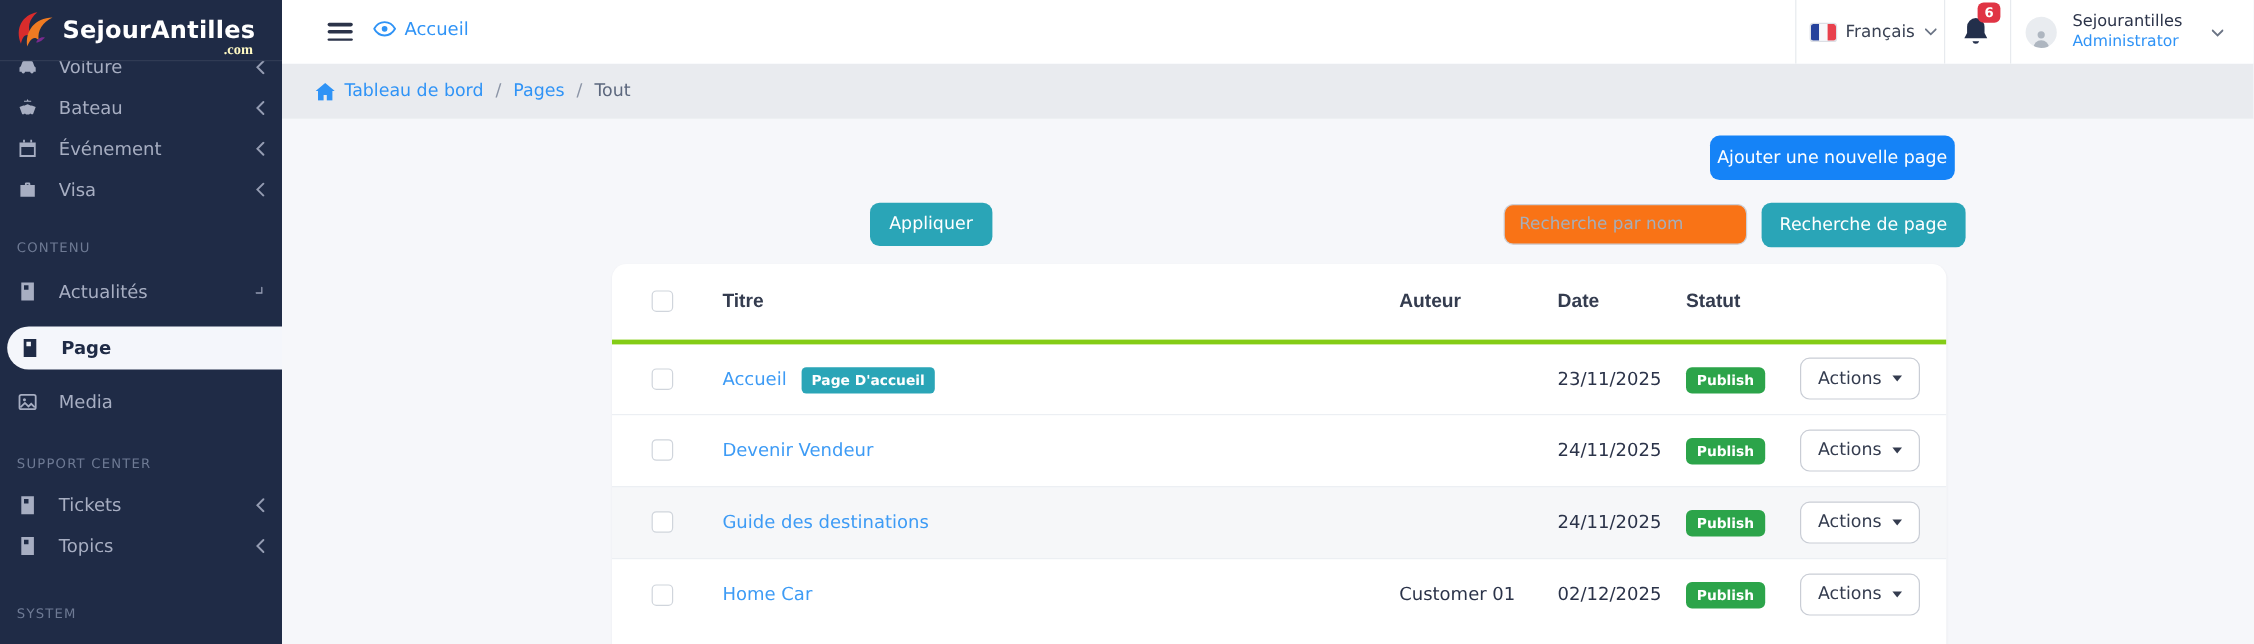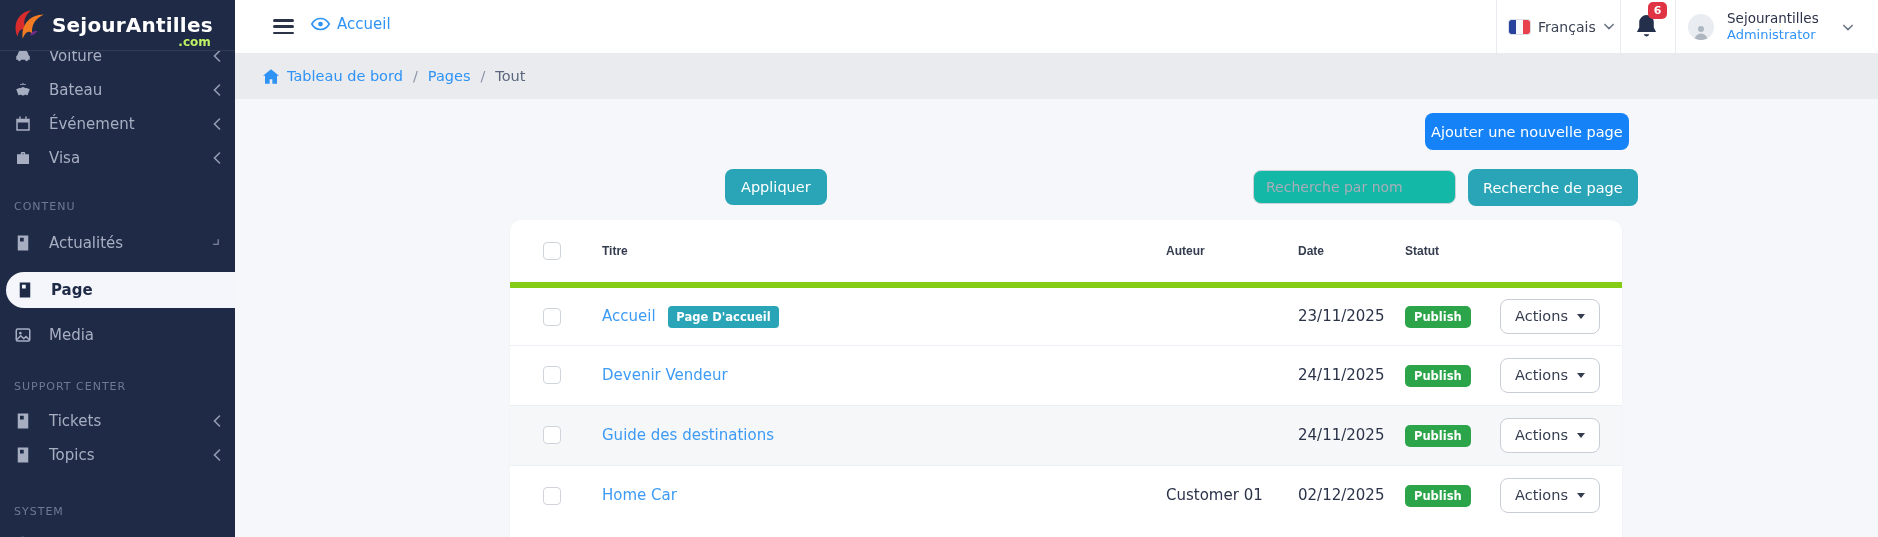--- a/index.html
+++ b/index.html
@@ -7,21 +7,21 @@
   body { font-family:"DejaVu Sans","Liberation Sans",sans-serif; background:#f6f7fa; }
   .app { position:relative; width:1878px; height:537px; }
 
   
   .sidebar { position:absolute; left:0; top:0; width:235px; height:537px; background:#1f2b46; z-index:5; overflow:hidden; }
   .logo-block { position:absolute; top:0; left:0; width:235px; height:51px; background:#1f2b46; z-index:3;
                 border-bottom:1px solid rgba(255,255,255,.08); display:flex; align-items:center; padding-left:6px; }
   .bird { width:44px; height:42px; flex:none; }
   .brand-wrap { position:relative; margin-left:2px; }
   .brand-text { color:#fff; font-size:20px; font-weight:bold; letter-spacing:.2px; }
-  .brand-tld { position:absolute; right:2px; bottom:-12px; color:#bef264; font-size:12px; font-weight:bold; }
+  .brand-tld { position:absolute; right:2px; bottom:-12px; color:#fef9c3; font-size:12px; font-weight:bold;font-family:Liberation Serif, serif; }
   .menu { position:absolute; top:39px; left:0; right:0; z-index:1; }
   .mi { height:34px; display:flex; align-items:center; padding:0 14px; color:#a7aec2; cursor:default; }
   .mi .ic { width:18px; height:18px; flex:none; }
   .mi .lbl { margin-left:17px; font-size:15px; flex:1; white-space:nowrap; }
   .mi .chev { width:8px; height:12px; color:#949cb2; flex:none; }
   .mi .chev.diag { transform:rotate(-45deg); }
   .mi.active { background:#f4f6fb; color:#1f2b46; border-radius:22px 0 0 22px; margin-left:6px; height:36px; padding-left:10px; }
   .mi.active .lbl { color:#1f2b46; font-weight:bold; }
   .section-label { height:22px; padding-left:14px; font-size:11px; letter-spacing:1px; color:#6e7a94;
                    display:flex; align-items:center; text-transform:uppercase; white-space:nowrap; }
@@ -64,30 +64,30 @@
   .content { position:relative; height:438px; background:#f6f7fa; overflow:hidden; }
   .page-title { position:absolute; left:275px; top:12px; font-size:29px; font-weight:600; color:#1f2b46; letter-spacing:.2px; }
   .btn { border:none; border-radius:8px; font-family:inherit; cursor:pointer; font-size:14.5px; }
   .btn-add { position:absolute; left:1190px; top:14px; height:37px; padding:0 6px; background:#1583f7; color:#fff; }
   .select-box { position:absolute; left:275px; top:70px; width:200px; height:35px; background:#fff; border:1px solid #c9ccd4;
                 border-radius:8px; display:flex; align-items:center; justify-content:space-between; padding:0 12px;
                 color:#5a6372; font-size:14.5px; cursor:pointer; }
   .select-box .chev-sm { color:#333a48; }
   .btn-apply { position:absolute; left:490px; top:70px; height:36px; padding:0 16px; background:#2aa5b7; color:#fff; }
   .search-input { position:absolute; left:1018px; top:71px; width:203px; height:34px; border:1px solid #ccd0d8; border-radius:8px;
-                  padding:0 12px; font-size:14px; color:#333; font-family:inherit; background:#14b8a6; }
+                  padding:0 12px; font-size:14px; color:#333; font-family:inherit; background:#f97316; }
   .search-input::placeholder { color:#a7aeb9; }
   .btn-search { position:absolute; left:1233px; top:70px; height:37px; padding:0 15px; background:#2aa5b7; color:#fff; }
 
   
   .card { position:absolute; left:275px; top:121px; width:1112px; height:335px; background:#fff; border-radius:12px;
           box-shadow:0 1px 2px rgba(30,40,60,.06); overflow:hidden; }
   table { width:100%; border-collapse:collapse; table-layout:fixed; }
-  thead th { height:65px; text-align:left; font-family:"Liberation Sans",sans-serif; font-weight:bold; font-size:12px;
-             color:#343c4f; border-bottom:6px solid #84cc16; }
+  thead th { height:65px; text-align:left; font-family:"Liberation Sans",sans-serif; font-weight:bold; font-size:16px;
+             color:#343c4f; border-bottom:4px solid #84cc16; }
   tbody td { height:60px; border-top:1px solid #eceff3; font-size:15px; color:#2b3349; }
   tbody tr:first-child td { border-top:none; }
   tr.hl td { background:#f6f7f9; }
   .c-cb { padding-left:33px; width:80px; }
   .c-title { padding-left:12px; }
   .c-author { padding-left:16px; }
   .c-date { padding-left:8px; }
   .c-status { padding-left:10px; }
   .c-act { padding-left:10px; }
   .cb { display:inline-block; width:18px; height:18px; border:1px solid #d0d5dc; border-radius:4px; background:#fff; vertical-align:middle; cursor:pointer; }

